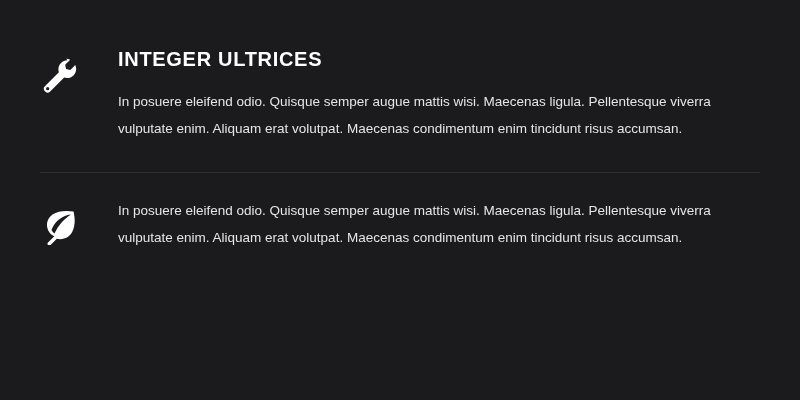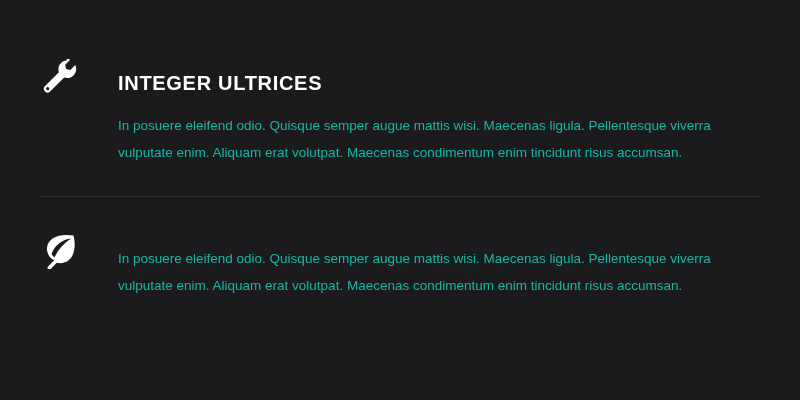--- a/index.html
+++ b/index.html
@@ -33,33 +33,32 @@
     align-items: flex-start;
     justify-content: flex-start;
     padding-top: 8px;
   }
   .feature-icon svg {
     display: block;
   }
   .feature-body {
     flex: 1 1 auto;
     padding-left: 18px;
-    margin-top: 24px;
   }
   .feature-title {
     color: #ffffff;
     font-size: 20px;
     font-weight: bold;
     letter-spacing: 0.7px;
     margin: 0 0 18px 0;
     line-height: 1.1;
     text-transform: uppercase;
   }
   .feature-text {
-    color: #14b8a6;
+    color: #e5e5e5;
     font-size: 13.5px;
     line-height: 2.0;
     margin: 0;
     max-width: 672px;
   }
   .divider {
     height: 1px;
     background: #2e2e31;
     margin: 8px 0 14px 0;
   }

